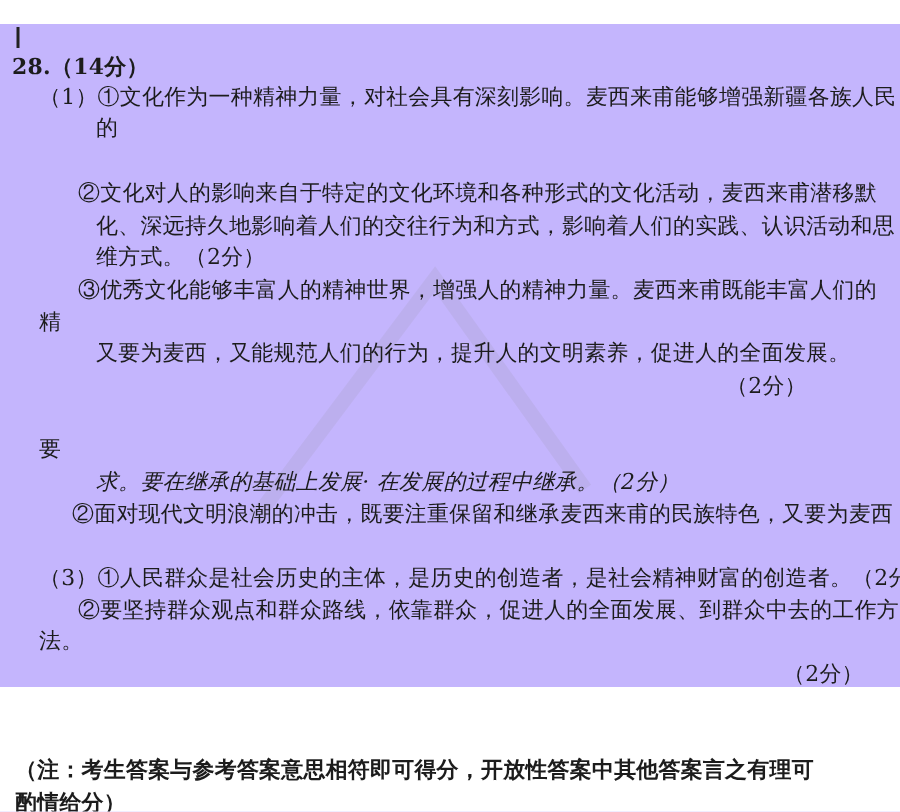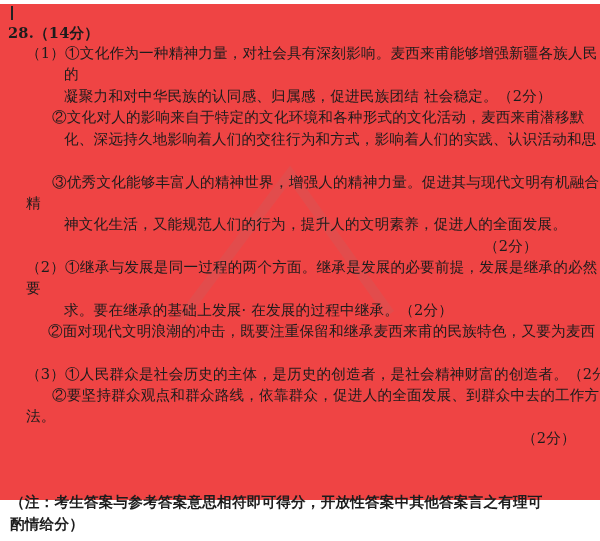--- a/index.html
+++ b/index.html
@@ -10,23 +10,23 @@
     body {
       width: 600px;
       height: 541px;
       position: relative;
       overflow: hidden;
       font-family: "DejaVu Serif", "Liberation Serif", serif;
       color: #1a1a1a;
     }
     .page {
       position: absolute;
-      left: 0; top: 4px;
-      width: 600px; height: 496px;
-      background: #ef4444;
+      left: 0; top: 16px;
+      width: 600px; height: 442px;
+      background: #c4b5fd;
     }
     .cursor-line {
       position: absolute;
       left: 11px; top: 2px;
       width: 2px; height: 14px;
       background: #222;
     }
     .line {
       position: absolute;
       white-space: nowrap;
@@ -51,33 +51,32 @@
   <div class="cursor-line"></div>
 
   <svg class="watermark" viewBox="0 0 260 200">
     <path d="M20 180 L140 20 L240 160" stroke="#888" stroke-width="10" fill="none"></path>
   </svg>
 
   <div class="line bold" style="left:8px; top:19px;">28.（14分）</div>
 
   <div class="line" style="left:26px; top:39px;">（1）①文化作为一种精神力量，对社会具有深刻影响。麦西来甫能够增强新疆各族人民</div>
   <div class="line" style="left:64px; top:60px;">的</div>
-  <div class="line" style="left:64px; top:82px;">凝聚力和对中华民族的认同感、归属感，促进民族团结  社会稳定。（2分）</div>
 
   <div class="line" style="left:64px; top:125px;">化、深远持久地影响着人们的交往行为和方式，影响着人们的实践、认识活动和思</div>
   <div class="line" style="left:52px; top:103px;">②文化对人的影响来自于特定的文化环境和各种形式的文化活动，麦西来甫潜移默</div>
+  <div class="line" style="left:64px; top:146px;">维方式。（2分）</div>
 
-  <div class="line" style="left:52px; top:168px;">③优秀文化能够丰富人的精神世界，增强人的精神力量。促进其与现代文明有机融合</div>
+  <div class="line" style="left:52px; top:168px;">③优秀文化能够丰富人的精神世界，增强人的精神力量。麦西来甫既能丰富人们的</div>
   <div class="line" style="left:26px; top:189px;">精</div>
-  <div class="line" style="left:64px; top:210px;">神文化生活，又能规范人们的行为，提升人的文明素养，促进人的全面发展。</div>
+  <div class="line" style="left:64px; top:210px;">又要为麦西，又能规范人们的行为，提升人的文明素养，促进人的全面发展。</div>
   <div class="line" style="left:484px; top:232px;">（2分）</div>
 
-  <div class="line" style="left:26px; top:253px;">（2）①继承与发展是同一过程的两个方面。继承是发展的必要前提，发展是继承的必然</div>
   <div class="line" style="left:26px; top:274px;">要</div>
-  <div class="line" style="left:64px; top:296px;">求。要在继承的基础上发展· 在发展的过程中继承。（2分）</div>
+  <div class="line" style="left:64px; top:296px;font-style:italic;">求。要在继承的基础上发展· 在发展的过程中继承。（2分）</div>
 
   <div class="line" style="left:48px; top:317px;text-align:center;">②面对现代文明浪潮的冲击，既要注重保留和继承麦西来甫的民族特色，又要为麦西</div>
 
   <div class="line" style="left:26px; top:360px;">（3）①人民群众是社会历史的主体，是历史的创造者，是社会精神财富的创造者。（2分）</div>
   <div class="line" style="left:52px; top:381px;">②要坚持群众观点和群众路线，依靠群众，促进人的全面发展、到群众中去的工作方</div>
   <div class="line" style="left:26px; top:402px;">法。</div>
   <div class="line" style="left:522px; top:424px;">（2分）</div>
 
   <div class="line bold" style="left:10px; top:488px;">（注：考生答案与参考答案意思相符即可得分，开放性答案中其他答案言之有理可</div>
   <div class="line bold" style="left:10px; top:510px;">酌情给分）</div>

